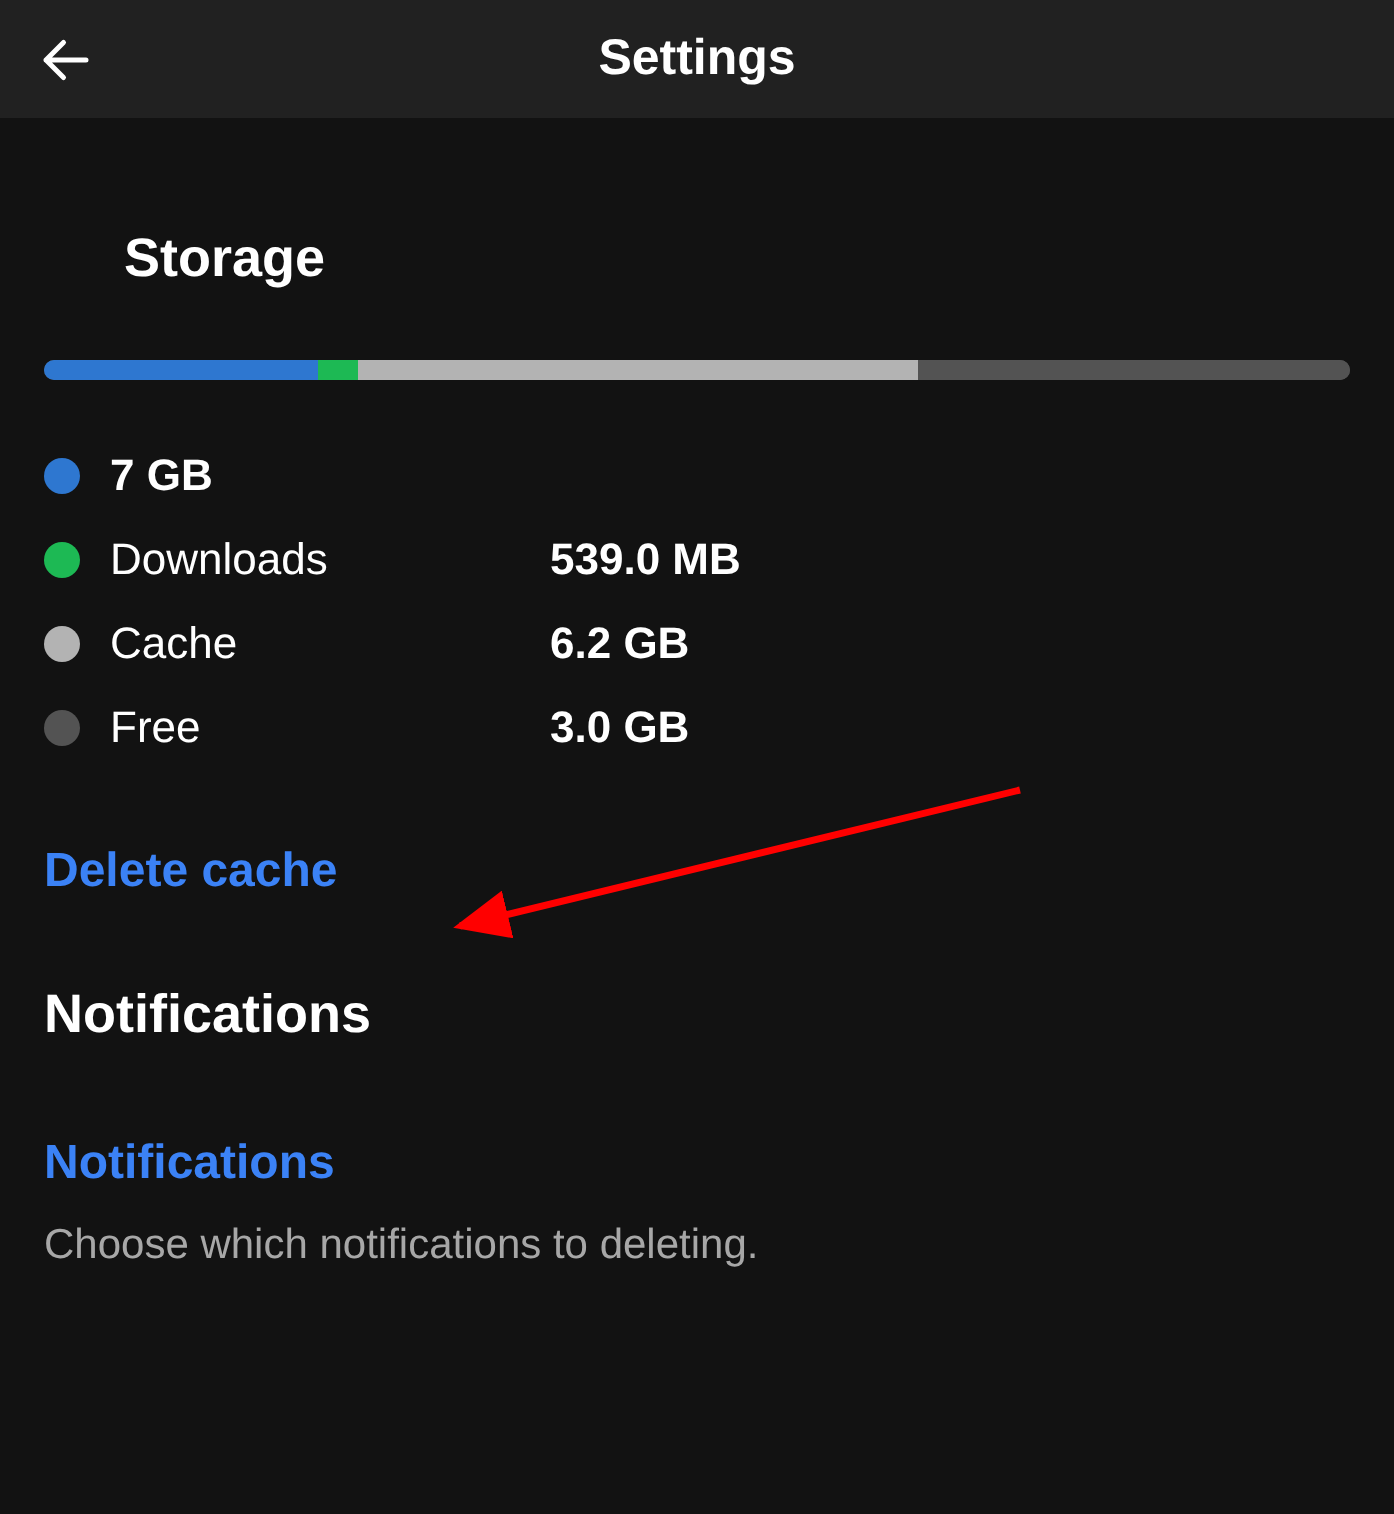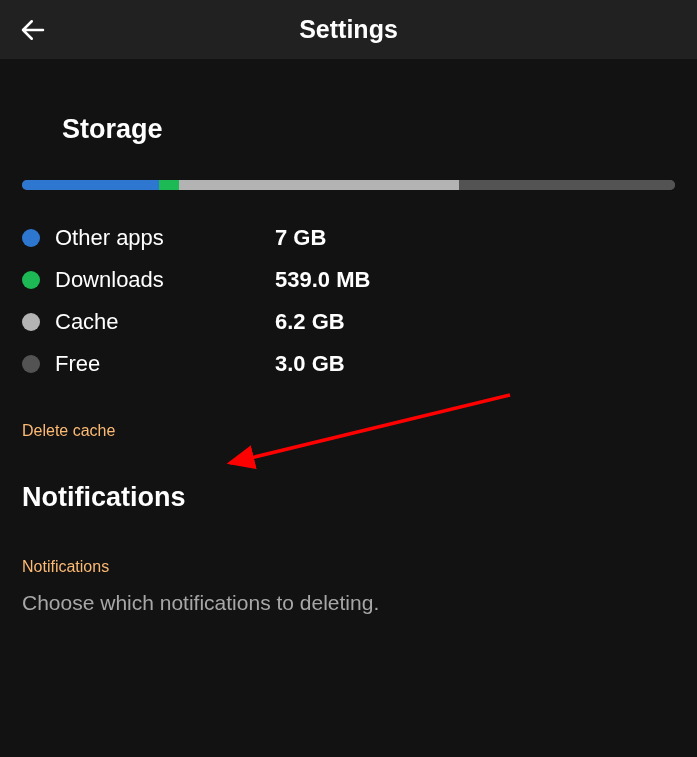--- a/index.html
+++ b/index.html
@@ -87,23 +87,23 @@
     }
     .legend-value {
       font-size: 22px;
       color: #ffffff;
       font-weight: bold;
     }
     .setting-item {
       margin-bottom: 42px;
     }
     .setting-title {
-      font-size: 16px;
-      font-weight: 400;
-      color: #fdba74;
+      font-size: 24px;
+      font-weight: 700;
+      color: #3b82f6;
       margin-bottom: 12px;
     }
     .setting-description {
       font-size: 21px;
       color: #a7a7a7;
       line-height: 1.45;
     }
     .notifications-section-title {
       font-size: 27px;
       font-weight: 700;
@@ -137,21 +137,20 @@
   <div class="storage-bar">
     <div class="bar-segment" id="seg-other" style="width: 21%; background: rgb(46, 119, 208);"></div>
     <div class="bar-segment" id="seg-downloads" style="width: 3%; background: rgb(29, 185, 84);"></div>
     <div class="bar-segment" id="seg-cache" style="width: 43%; background: rgb(179, 179, 179);"></div>
     <div class="bar-segment" id="seg-free" style="width: 33%; background: rgb(83, 83, 83);"></div>
   </div>
 
   <div class="legend">
     <div class="legend-row">
       <div class="dot" id="dot-0" style="background: rgb(46, 119, 208);"></div>
-      <div class="legend-label">Other apps</div>
       <div class="legend-value">7 GB</div>
     </div>
     <div class="legend-row">
       <div class="dot" id="dot-1" style="background: rgb(29, 185, 84);"></div>
       <div class="legend-label">Downloads</div>
       <div class="legend-value">539.0 MB</div>
     </div>
     <div class="legend-row">
       <div class="dot" id="dot-2" style="background: rgb(179, 179, 179);"></div>
       <div class="legend-label">Cache</div>

